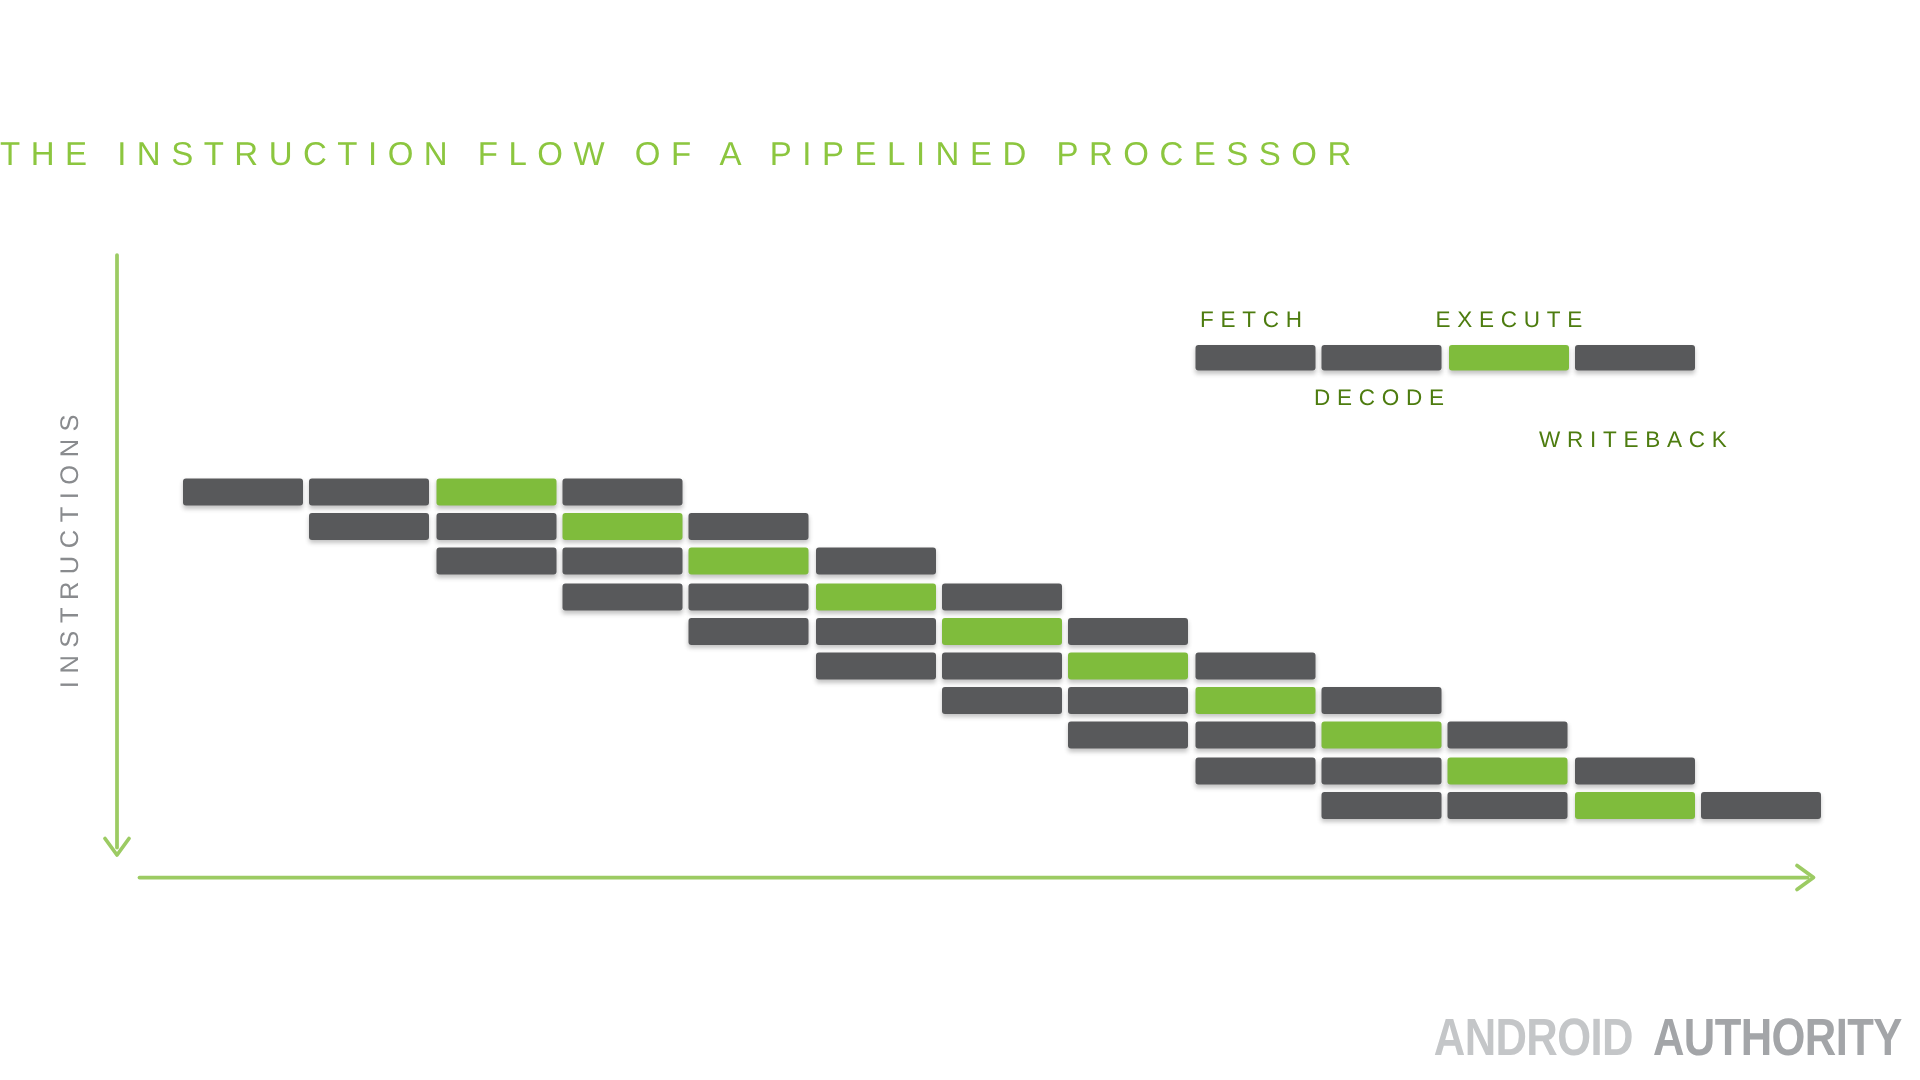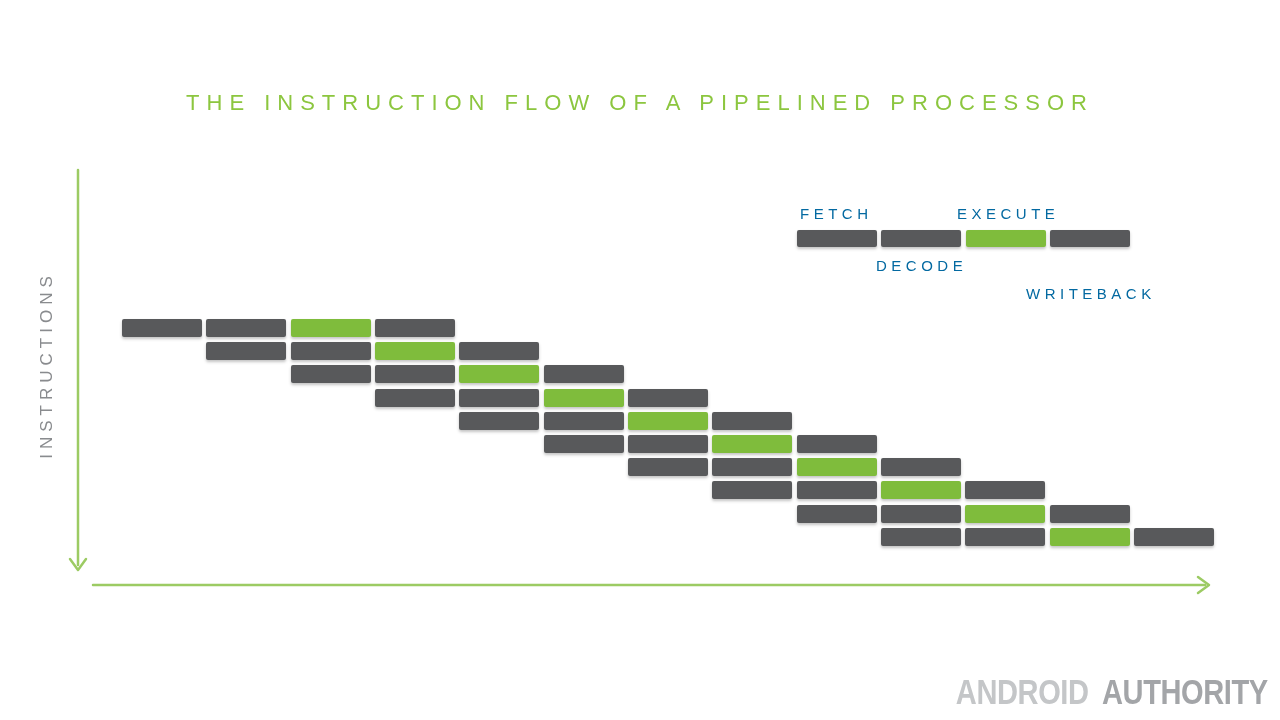--- a/index.html
+++ b/index.html
@@ -13,33 +13,33 @@
     width: 1280px;
     height: 720px;
     background: #ffffff;
     overflow: hidden;
   }
   .title {
     position: absolute;
     top: 90px;
     left: 0;
     width: 1280px;
-    text-align: center;
+    text-align: left;
     color: #8cc63f;
     font-size: 22px;
     font-weight: 400;
     letter-spacing: 7px;
     white-space: nowrap;
   }
   
   .lg-label {
     position: absolute;
     font-size: 15px;
     letter-spacing: 4.5px;
-    color: #0369a1;
+    color: #4d7c0f;
     white-space: nowrap;
   }
   .lg-fetch     { left: 800px;  top: 205px; }
   .lg-execute   { left: 957px;  top: 205px; }
   .lg-decode    { left: 876px;  top: 257px; }
   .lg-writeback { left: 1026px; top: 257px; margin-top: 28px; }
   .lg-bar {
     position: absolute;
     top: 230px;
     width: 80px;

